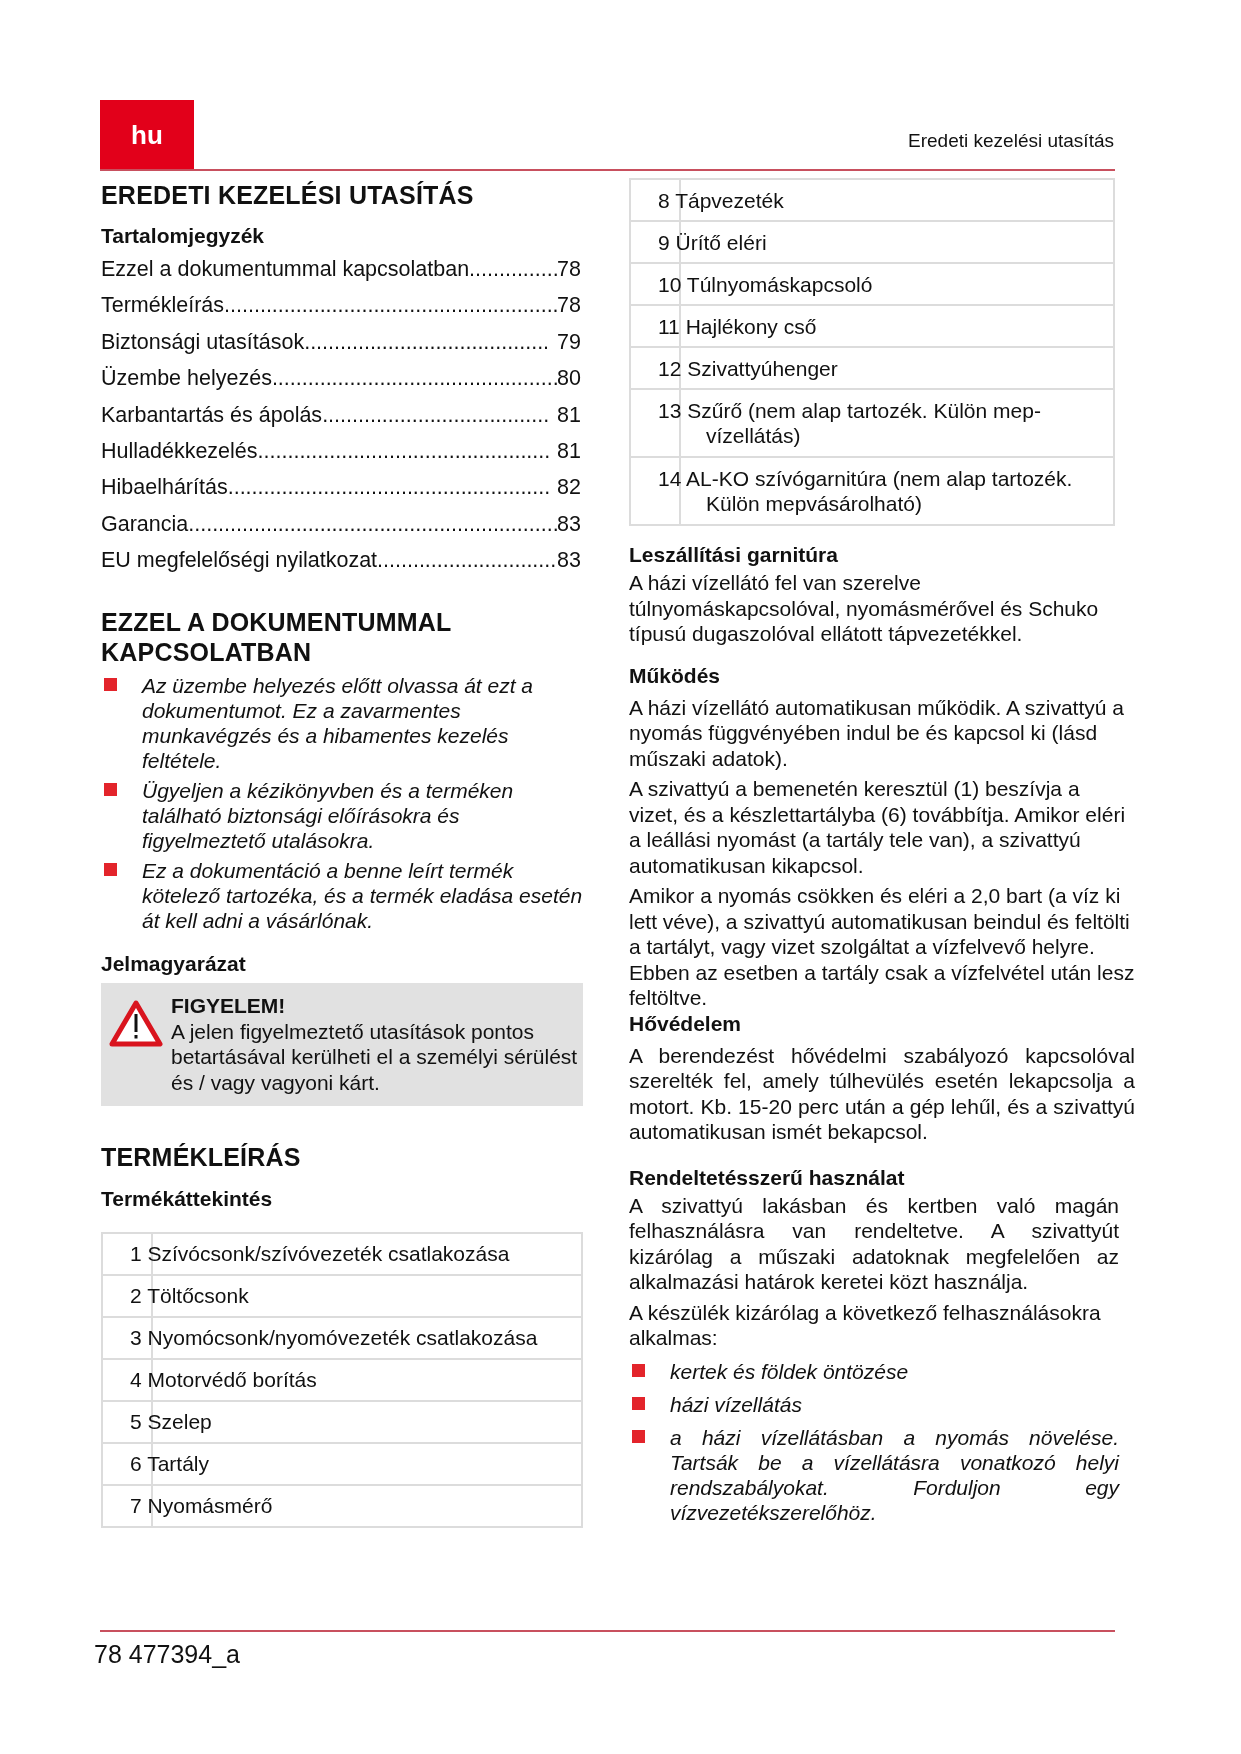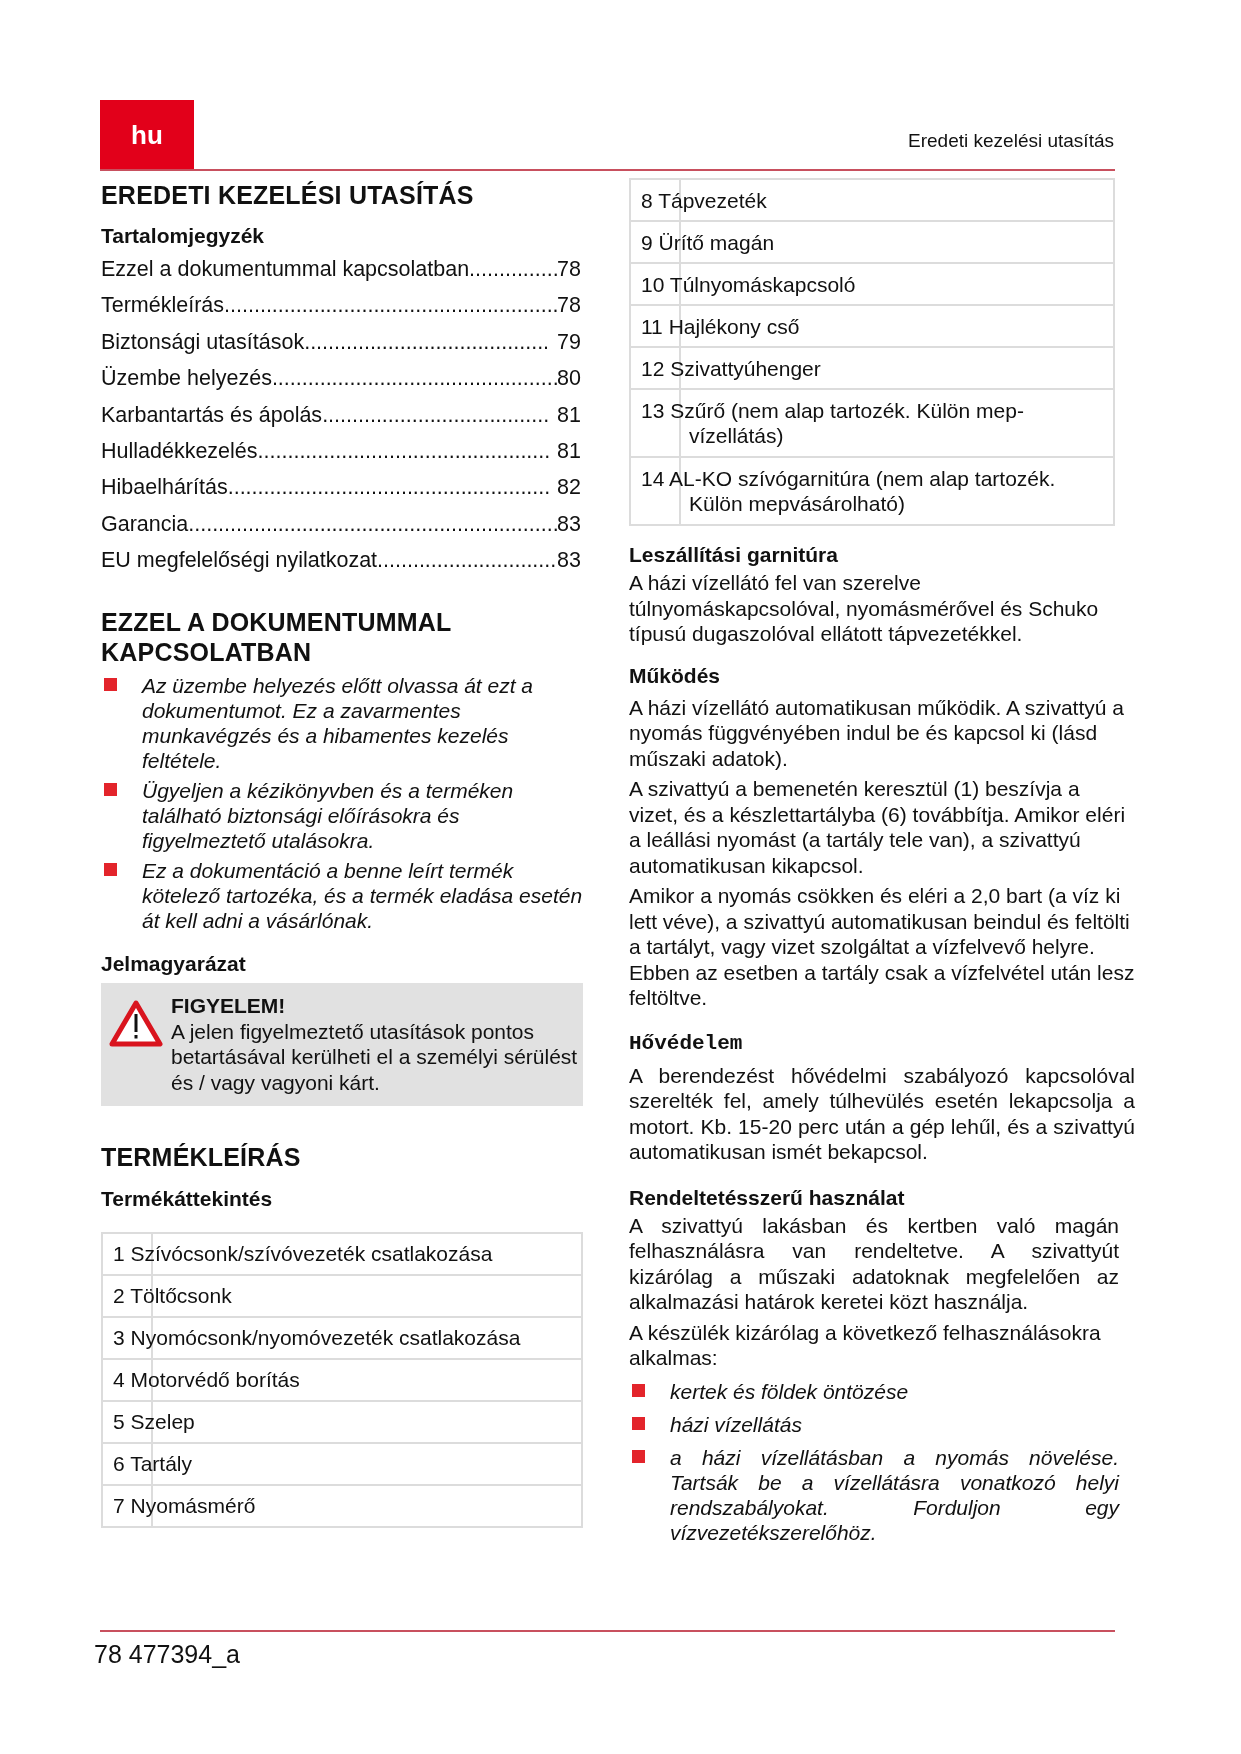--- a/index.html
+++ b/index.html
@@ -33,21 +33,21 @@
   .bullets li { position:relative; padding-left:41px; font-size:21px; line-height:25px; margin-bottom:5px; }
   .bullets li .sq { position:absolute; left:3px; top:5px; width:13px; height:13px; background:#e3242b; }
 
   .notice { background:#e1e1e1; position:relative; display:flex; }
   .notice .icon { flex:0 0 70px; display:flex; justify-content:center; }
   .notice .body { flex:1 1 auto; padding-right:4px; }
 
   table.parts { border-collapse:collapse; width:100%; }
   table.parts td { border:2px solid #dcdcdc; font-size:21px; line-height:25px; padding:0; height:40px; vertical-align:middle; }
   table.parts td.n { width:48px; border-right:2px solid #dcdcdc; }
-  table.parts td.txt { position:relative; }
+  table.parts td.txt { position:relative;padding-left:17px; }
   .cell-inner { position:relative; left:-40px; padding:6px 0; }
   .cell-inner .cont { display:block; padding-left:48px; }
 
   .justify { text-align:justify; }
 </style>
 </head>
 <body>
 
 <div id="lang-tab" class="abs">
   <span>hu</span>
@@ -191,21 +191,21 @@
     <tbody>
       <tr>
           <td class="n"></td>
           <td class="txt">
             <div class="cell-inner"><span>8</span> <span>Tápvezeték</span></div>
           </td>
         </tr>
       <tr>
           <td class="n"></td>
           <td class="txt">
-            <div class="cell-inner"><span>9</span> <span>Ürítő magán</span></div>
+            <div class="cell-inner"><span>9</span> <span>Ürítő eléri</span></div>
           </td>
         </tr>
       <tr>
           <td class="n"></td>
           <td class="txt">
             <div class="cell-inner"><span>10</span> <span>Túlnyomáskapcsoló</span></div>
           </td>
         </tr>
       <tr>
           <td class="n"></td>
@@ -235,21 +235,21 @@
   </table>
 
   <h2 class="h2" style="margin-top:16px;">Leszállítási garnitúra</h2>
   <p class="p" style="margin-top:2px; width:500px;">A házi vízellátó fel van szerelve túlnyomáskapcsolóval, nyomásmérővel és Schuko típusú dugaszolóval ellátott tápvezetékkel.</p>
 
   <h2 class="h2" style="margin-top:16px;">Működés</h2>
   <p class="p" style="margin-top:6px; width:500px;">A házi vízellátó automatikusan működik. A szivattyú a nyomás függvényében indul be és kapcsol ki (lásd műszaki adatok).</p>
   <p class="p" style="margin-top:5px; width:500px;">A szivattyú a bemenetén keresztül (1) beszívja a vizet, és a készlettartályba (6) továbbítja. Amikor eléri a leállási nyomást (a tartály tele van), a szivattyú automatikusan kikapcsol.</p>
   <p class="p" style="margin-top:5px; width:506px;">Amikor a nyomás csökken és eléri a 2,0 bart (a víz ki lett véve), a szivattyú automatikusan beindul és feltölti a tartályt, vagy vizet szolgáltat a vízfelvevő helyre. Ebben az esetben a tartály csak a vízfelvétel után lesz feltöltve.</p>
 
-  <h2 class="h2" style="margin-top:20px;font-family:Liberation Mono, monospace;">Hővédelem</h2>
+  <h2 class="h2" style="">Hővédelem</h2>
   <p class="p justify" style="margin-top:6px; width:506px;">A berendezést hővédelmi szabályozó kapcsolóval szerelték fel, amely túlhevülés esetén lekapcsolja a motort. Kb. 15-20 perc után a gép lehűl, és a szivattyú automatikusan ismét bekapcsol.</p>
 
   <h2 class="h2" style="margin-top:20px;">Rendeltetésszerű használat</h2>
   <p class="p justify" style="margin-top:2px; width:490px;">A szivattyú lakásban és kertben való magán felhasználásra van rendeltetve. A szivattyút kizárólag a műszaki adatoknak megfelelően az alkalmazási határok keretei közt használja.</p>
   <p class="p" style="margin-top:5px; width:490px;">A készülék kizárólag a következő felhasználásokra alkalmas:</p>
 
   <ul class="bullets" style="margin-top:8px; width:490px;">
     <li style="margin-bottom:8px;"><span class="sq"></span><span>kertek és földek öntözése</span></li>
     <li style="margin-bottom:8px;"><span class="sq"></span><span>házi vízellátás</span></li>
     <li class="justify"><span class="sq"></span><span>a házi vízellátásban a nyomás növelése. Tartsák be a vízellátásra vonatkozó helyi rendszabályokat. Forduljon egy vízvezetékszerelőhöz.</span></li>

